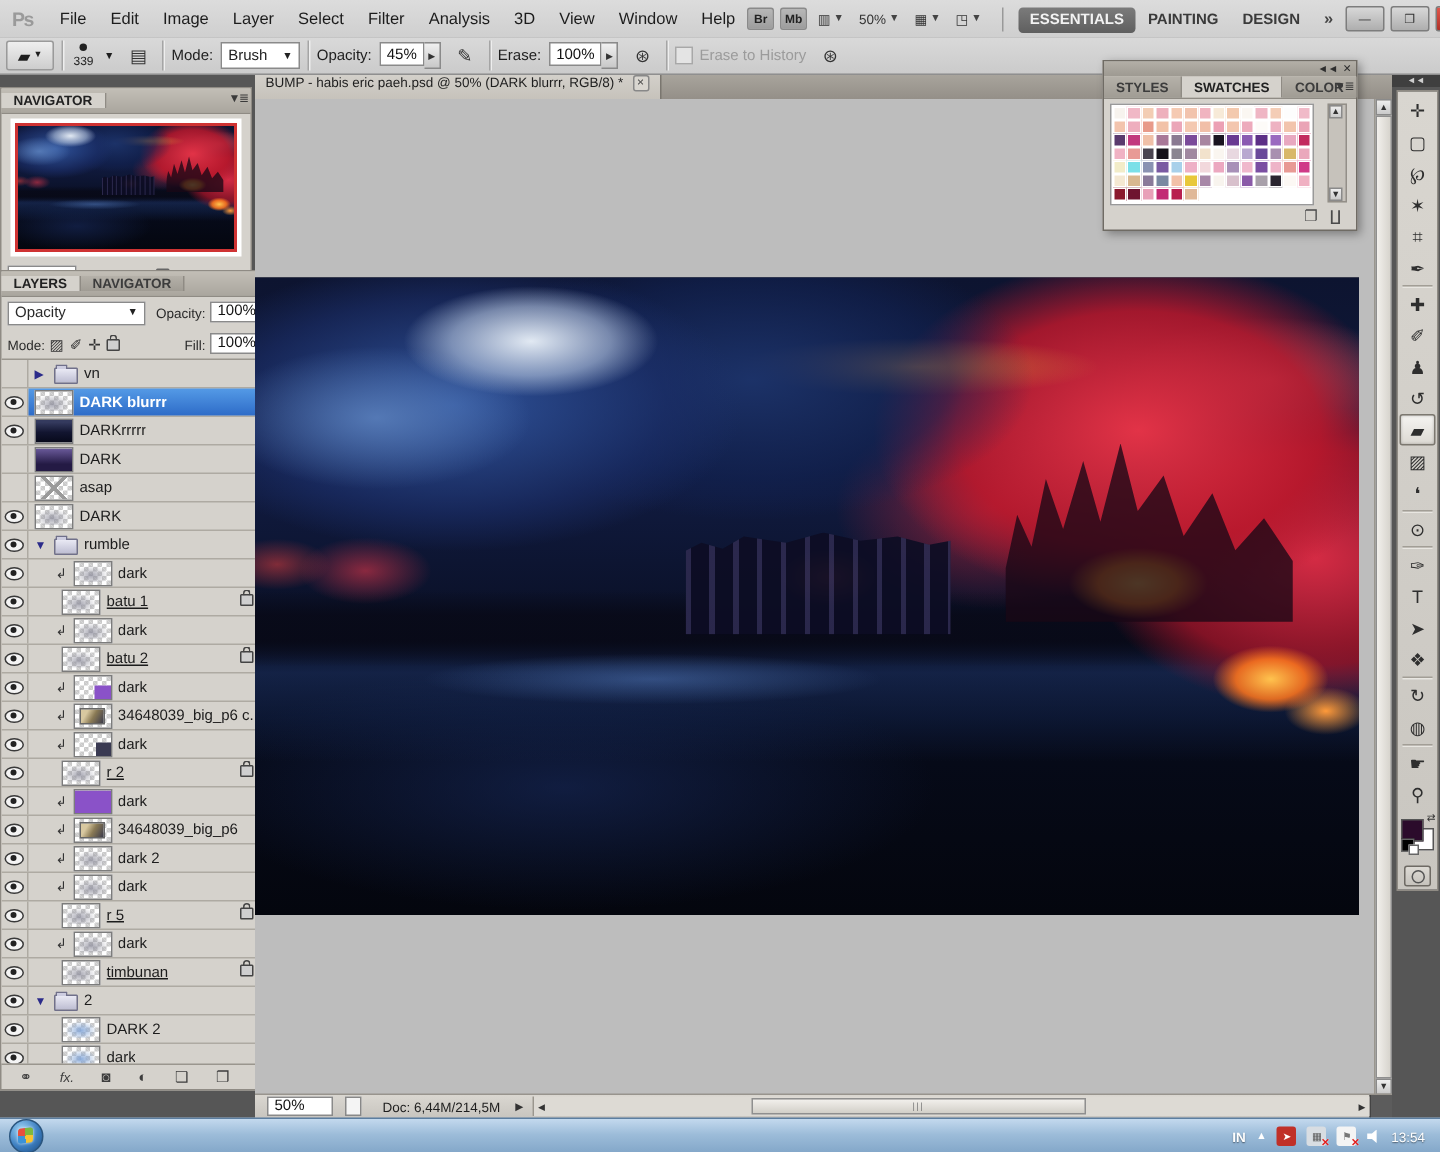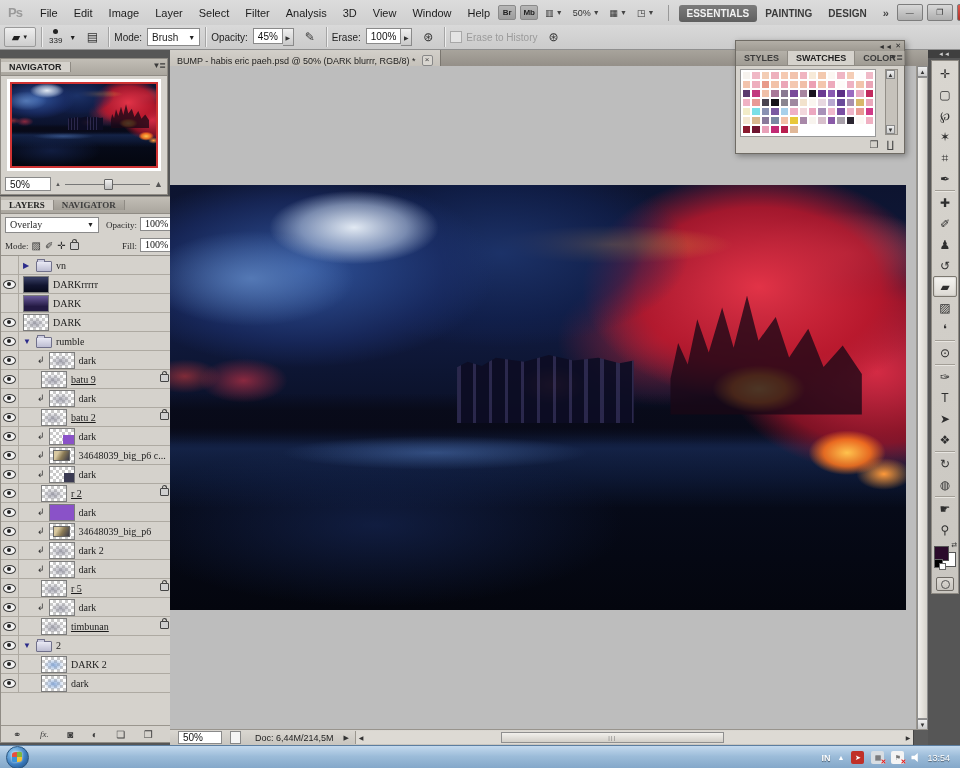--- a/index.html
+++ b/index.html
@@ -51,21 +51,21 @@
   #nav-thumb-wrap{position:absolute;left:6px;top:20px;width:154px;height:92px;background:#fff;display:flex;align-items:center;justify-content:center;}
   #nav-thumb{width:148px;height:86px;outline:2px solid #cf3333;outline-offset:-2px;}
   #nav-foot{position:absolute;left:0;bottom:2px;width:100%;height:16px;display:flex;align-items:center;gap:4px;padding:0 4px;box-sizing:border-box;}
   #nav-zoom{width:36px;height:12px;}
   .mtn{color:#555;}
   #nav-slider{flex:1;height:10px;position:relative;}
   #nav-slider .track{position:absolute;left:0;right:0;top:5px;height:1px;background:#777;}
   #nav-slider .knob{position:absolute;left:46%;top:0;width:7px;height:9px;background:linear-gradient(#f2f2f2,#bdbdbd);border:1px solid #666;border-radius:1px;}
 
   
-  #layerspanel{top:146px;width:192px;height:547px;font-family:Liberation Serif, serif;}
+  #layerspanel{top:130px;width:192px;height:547px;}
   .ctlrow{height:21px;display:flex;align-items:center;gap:3px;padding:0 4px;font-size:9px;color:#2a2a2a;}
   #blend-dd{width:88px;height:14px;justify-content:space-between;}
   .lockicons{display:flex;gap:4px;align-items:center;font-size:10px;color:#333;}
   .minilock{display:inline-block;width:7px;height:6px;border:1px solid #444;border-radius:1px;position:relative;background:#cfcfcf;}
   .minilock:before{content:"";position:absolute;left:1px;top:-4px;width:3px;height:3px;border:1px solid #444;border-bottom:none;border-radius:3px 3px 0 0;}
   #layerlist{position:absolute;left:0;top:58px;right:0;bottom:17px;background:#d5d2cc;overflow:hidden;border-top:1px solid #9a968e;}
   .lrow{height:19px;display:flex;align-items:stretch;border-bottom:1px solid #aeaaa2;position:relative;box-sizing:border-box;}
   .eyecell{width:17px;border-right:1px solid #aeaaa2;display:flex;align-items:center;justify-content:center;flex:none;}
   .eye{width:11px;height:7px;border:1px solid #3a3a3a;border-radius:50%;background:#f4f4f4;position:relative;}
   .eye:before{content:"";position:absolute;left:3px;top:1px;width:4px;height:4px;border-radius:50%;background:#222;}
@@ -92,21 +92,21 @@
   .rowlock{position:absolute;right:22px;top:4px;}
   .ind1{margin-left:14px;}
   #llscroll{position:absolute;right:0;top:58px;bottom:17px;width:12px;background:#c6c2bb;border-left:1px solid #9a968e;}
   .sbtn{position:absolute;left:0;width:12px;height:11px;background:linear-gradient(#efefef,#cacaca);border:1px solid #8a8a8a;box-sizing:border-box;font-size:6px;color:#333;display:flex;align-items:center;justify-content:center;}
   #llthumb{position:absolute;left:0;top:11px;width:12px;height:170px;background:linear-gradient(90deg,#efede9,#d0cdc6);border:1px solid #8a8a8a;box-sizing:border-box;}
   #layers-foot{position:absolute;left:0;bottom:0;width:100%;height:17px;border-top:1px solid #9a968e;display:flex;align-items:center;justify-content:space-between;padding:0 12px;box-sizing:border-box;font-size:10px;color:#3d3d3d;}
 
   
   #docarea{position:absolute;left:170px;top:50px;width:758px;height:695px;}
   #tabbar{height:16px;background:linear-gradient(#a8a49c,#948f88);border-bottom:1px solid #6e6a64;display:flex;}
-  #doctab{background:linear-gradient(#d3d0ca,#c6c2bb);border-right:1px solid #7a766f;display:flex;align-items:flex-end;gap:6px;padding:0 7px;font-size:9px;color:#1e1e1e;}
+  #doctab{background:linear-gradient(#d3d0ca,#c6c2bb);border-right:1px solid #7a766f;display:flex;align-items:flex-start;gap:6px;padding:0 7px;font-size:9px;color:#1e1e1e;}
   #doctab .x{font-size:8px;color:#444;border:1px solid #888;border-radius:2px;width:9px;height:9px;line-height:8px;text-align:center;background:#d9d6d0;}
   #viewport{position:absolute;left:0;top:16px;right:0;bottom:15px;background:#bdbdbd;overflow:hidden;}
   #canvas{position:absolute;left:0;top:119px;width:736px;height:425px;}
   #vscroll{position:absolute;right:0;top:16px;bottom:15px;width:11px;background:#dddad4;border-left:1px solid #9a968e;}
   #vthumb{position:absolute;left:0;top:11px;width:11px;bottom:11px;background:linear-gradient(90deg,#f2f0ec,#d6d3cc);border:1px solid #8f8f8f;box-sizing:border-box;}
 
   
   .artwork{width:100%;height:100%;background-color:#060a16;position:relative;overflow:hidden;background-image:
     radial-gradient(ellipse 16% 12% at 25% 10%,rgba(236,243,250,.95),rgba(198,214,236,.55) 45%,transparent 72%),
     radial-gradient(ellipse 20% 16% at 11% 22%,rgba(92,130,190,.85),transparent 70%),
@@ -286,21 +286,21 @@
     </div>
 
     <div class="panel" id="layerspanel">
       <div class="ptabs" id="layers-tabs">
           <span class="ptab active">LAYERS</span>
           <span class="ptab">NAVIGATOR</span>
           <span class="pmenu">▼≣</span>
         </div>
       <div class="ctlrow">
         <span class="dd" id="blend-dd">
-            <span>Overlay</span>
+            <span>Opacity</span>
             <span class="car">▼</span>
           </span>
         <span style="margin-left:4px;">Opacity:</span>
         <span style="display:inline-flex;">
           <span class="field" style="width:26px;height:12px;">100%</span>
           <span class="spin" style="height:14px;">▶</span>
         </span>
       </div>
       <div class="ctlrow">
         <span>Mode:</span>
@@ -318,34 +318,50 @@
       </div>
       <div id="layerlist">
           <div class="lrow">
             <div class="eyecell"></div>
             <div class="lcontent">
               <span class="tri">▶</span>
               <span class="folder"></span>
               <span class="lname">vn</span>
             </div>
           </div>
+          <div class="lrow selected">
+            <div class="eyecell">
+              <span class="eye"></span>
+            </div>
+            <div class="lcontent">
+              <span class="thumb t-wisp"></span>
+              <span class="lname">DARK blurrr</span>
+            </div>
+          </div>
           <div class="lrow">
             <div class="eyecell">
               <span class="eye"></span>
             </div>
             <div class="lcontent">
               <span class="thumb t-dark"></span>
               <span class="lname">DARKrrrrr</span>
             </div>
           </div>
           <div class="lrow">
             <div class="eyecell"></div>
             <div class="lcontent">
               <span class="thumb t-darkpurple"></span>
               <span class="lname">DARK</span>
+            </div>
+          </div>
+          <div class="lrow">
+            <div class="eyecell"></div>
+            <div class="lcontent">
+              <span class="thumb t-x"></span>
+              <span class="lname">asap</span>
             </div>
           </div>
           <div class="lrow">
             <div class="eyecell">
               <span class="eye"></span>
             </div>
             <div class="lcontent">
               <span class="thumb t-wisp"></span>
               <span class="lname">DARK</span>
             </div>
@@ -370,21 +386,21 @@
               <span class="lname">dark</span>
             </div>
           </div>
           <div class="lrow">
             <div class="eyecell">
               <span class="eye"></span>
             </div>
             <div class="lcontent">
               <span class="ind1"></span>
               <span class="thumb t-wisp"></span>
-              <span class="lname u">batu 9</span>
+              <span class="lname u">batu 1</span>
             </div>
             <span class="minilock rowlock"></span>
           </div>
           <div class="lrow">
             <div class="eyecell">
               <span class="eye"></span>
             </div>
             <div class="lcontent">
               <span class="cliparrow">↲</span>
               <span class="thumb t-wisp"></span>

